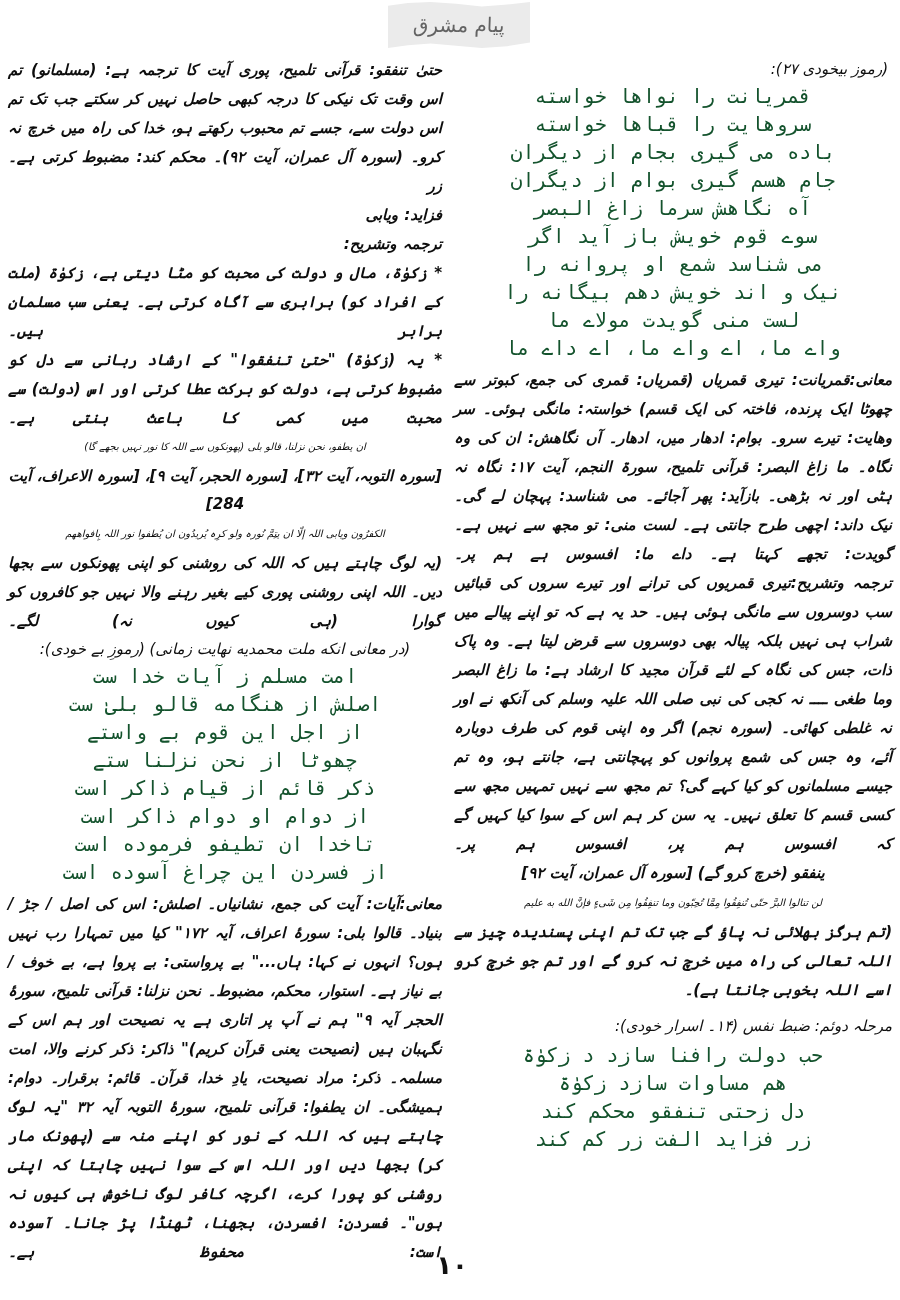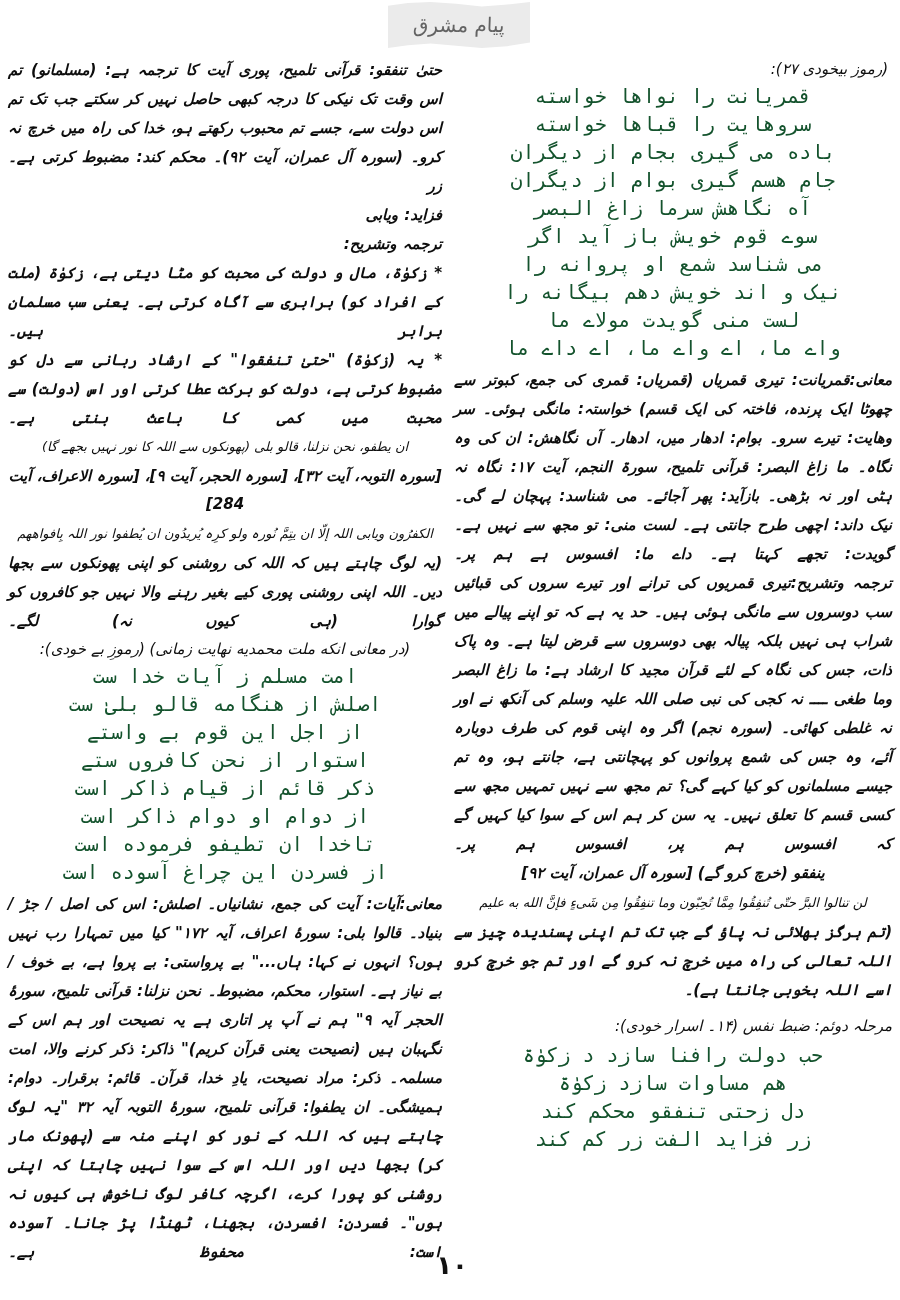--- a/index.html
+++ b/index.html
@@ -128,21 +128,21 @@
   }
   .source-line.full {
     text-align: center;
   }
 
   
   .arabic {
     direction: rtl;
     text-align: center;
     font-family: "DejaVu Sans", sans-serif;
-    font-size: 13px;
+    font-size: 10px;
     line-height: 27px;
     color: #0f0f0f;
     font-weight: 400;
     letter-spacing: 0.3px;
   }
 
   
   .ref-line {
     direction: rtl;
     text-align: center;
@@ -252,21 +252,21 @@
     <div class="arabic block">الکفرُون ویابی اللہ إلّا ان یتِمَّ نُورہ ولو کرِہ یُریدُون ان یُطفوا نور اللہ بِافواههم</div>
 
     <p class="prose block">(یہ لوگ چاہتے ہیں کہ اللہ کی روشنی کو اپنی پھونکوں سے بجھا دیں۔ اللہ اپنی روشنی پوری کیے بغیر رہنے والا نہیں جو کافروں کو گوارا (ہی کیوں نہ) لگے۔</p>
 
     <div class="source-line full block">(در معانی انکه ملت محمدیه نهایت زمانی) (رموزِ بے خودی):</div>
 
     <div class="verse-block">
       <div class="verse">امت مسلم ز آیات خدا ست</div>
       <div class="verse">اصلش از هنگامه قالو بلیٰ ست</div>
       <div class="verse">از اجل این قوم بے  واستے</div>
-      <div class="verse">استوار از نحن کافروں ستے</div>
+      <div class="verse">چھوٹا از نحن نزلنا ستے</div>
       <div class="verse">ذکر قائم از قیام ذاکر است</div>
       <div class="verse">از دوام او دوام ذاکر است</div>
       <div class="verse">تاخدا ان تطیفو فرموده است</div>
       <div class="verse">از فسردن این چراغ آسوده است</div>
     </div>
 
     <p class="prose block"><span class="heading-inline">معانی:</span><span>آیات: آیت کی جمع، نشانیاں۔ اصلش: اس کی اصل / جڑ / بنیاد۔ قالوا بلی: سورۂ اعراف، آیہ ۱۷۲" کیا میں تمہارا رب نہیں ہوں؟ انہوں نے کہا: ہاں..." بے پرواستی: بے پروا ہے، بے خوف / بے نیاز ہے۔ استوار، محکم، مضبوط۔ نحن نزلنا: قرآنی تلمیح، سورۂ الحجر آیہ ۹" ہم نے آپ پر اتاری ہے یہ نصیحت اور ہم اس کے نگہبان ہیں (نصیحت یعنی قرآن کریم)" ذاکر: ذکر کرنے والا، امت مسلمہ۔ ذکر: مراد نصیحت، یادِ خدا، قرآن۔ قائم: برقرار۔ دوام: ہمیشگی۔ ان یطفوا: قرآنی تلمیح، سورۂ التوبہ آیہ ۳۲ "یہ لوگ چاہتے ہیں کہ اللہ کے نور کو اپنے منہ سے (پھونک مار کر) بجھا دیں اور اللہ اس کے سوا نہیں چاہتا کہ اپنی روشنی کو پورا کرے، اگرچہ کافر لوگ ناخوش ہی کیوں نہ ہوں"۔ فسردن: افسردن، بجھنا، ٹھنڈا پڑ جانا۔ آسودہ است: محفوظ ہے۔</span></p>
 
   </div>
 

